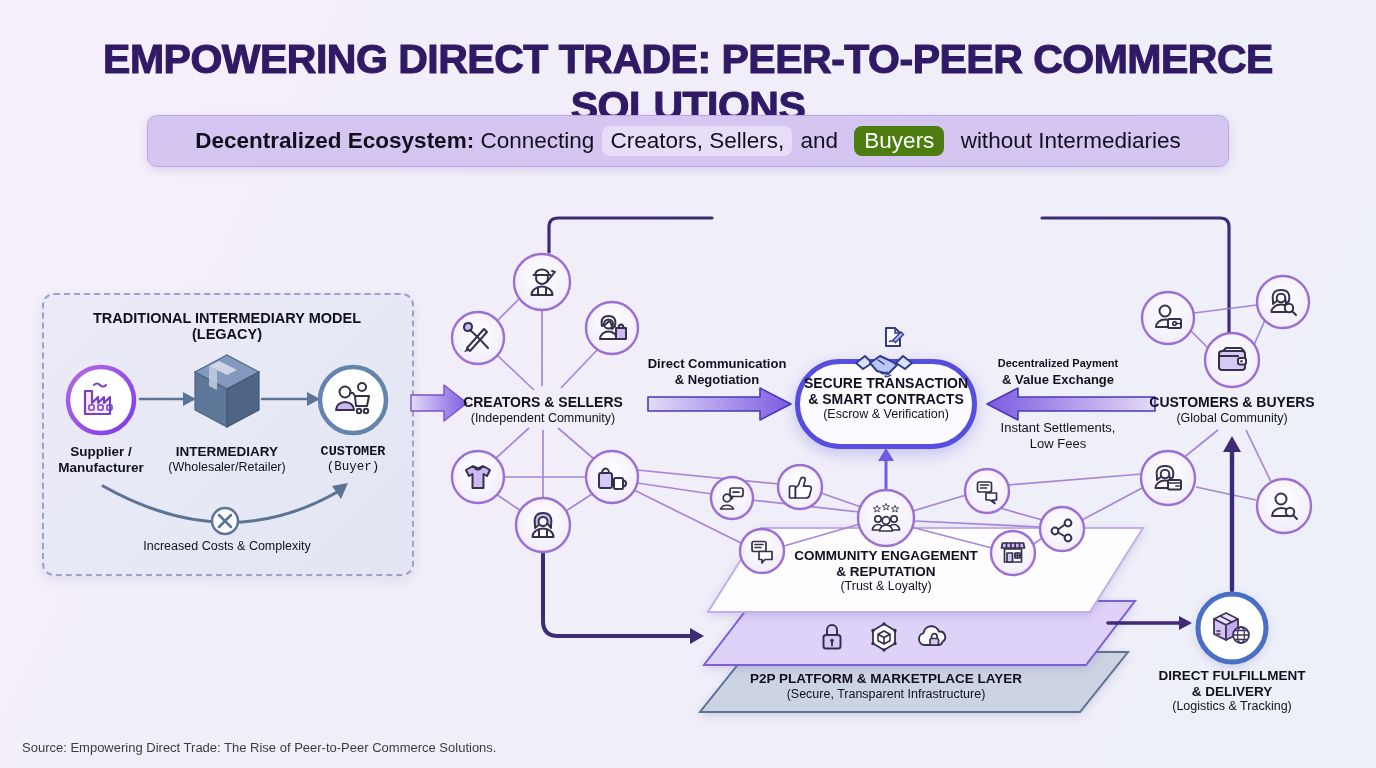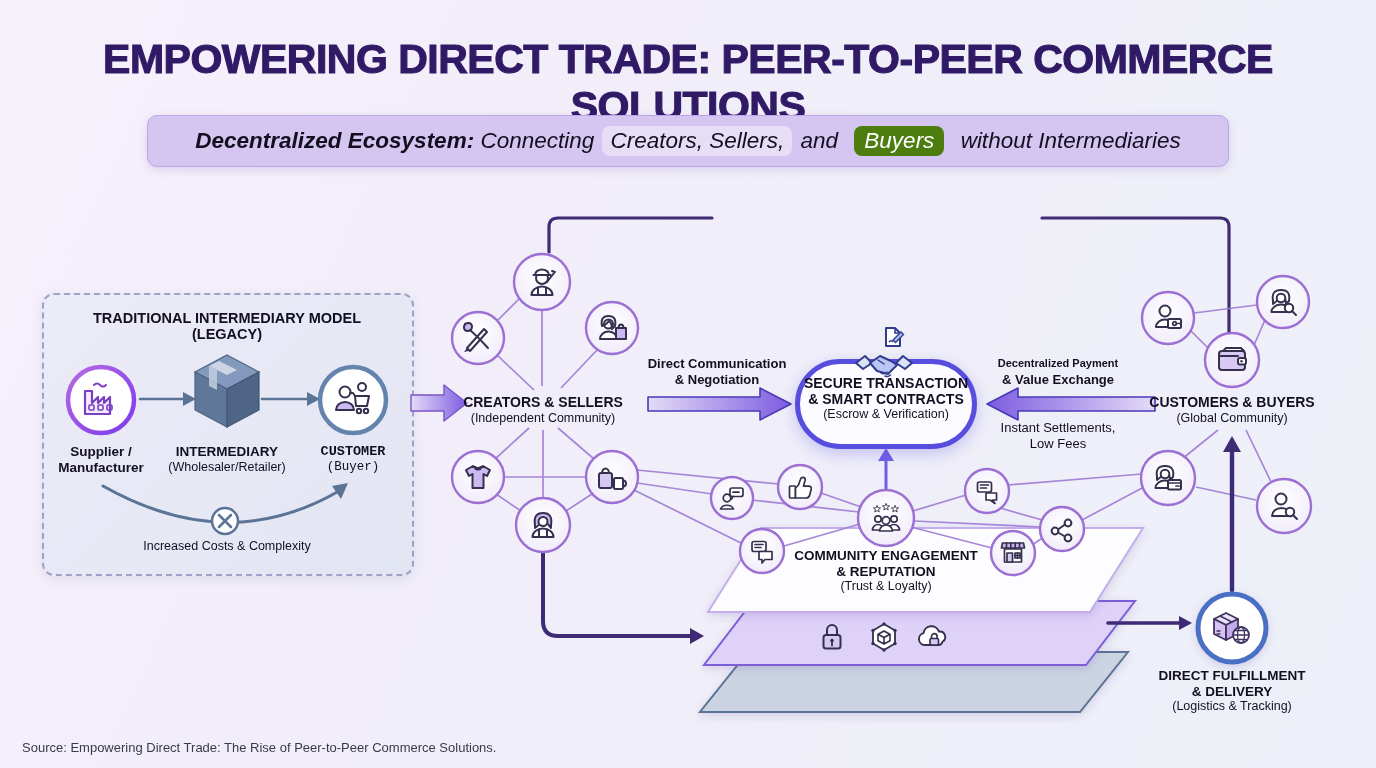--- a/index.html
+++ b/index.html
@@ -5,21 +5,21 @@
   html,body{margin:0;padding:0;}
   .stage{position:relative;width:1376px;height:768px;overflow:hidden;
     background:linear-gradient(115deg,#f6f0fb 0%,#f1eef9 40%,#edf0f8 100%);
     font-family:"Liberation Sans",sans-serif;color:#12101f;}
   .title{position:absolute;left:0;top:36px;width:100%;text-align:center;margin:0;
     font-size:41px;font-weight:bold;letter-spacing:-.5px;color:#301a66;
     -webkit-text-stroke:1.1px #301a66;}
   .banner{position:absolute;left:50%;top:115px;transform:translateX(-50%);
     width:1080px;height:50px;border-radius:10px;background:#d5c5f1;
     border:1px solid #bba7e7;box-shadow:0 3px 10px rgba(100,70,190,.18);
-    display:flex;align-items:center;justify-content:center;font-size:22.5px;white-space:pre;font-style:italic;}
+    display:flex;align-items:center;justify-content:center;font-size:22.5px;white-space:pre;}
   .banner .lead{font-weight:bold;}
   .chipA{background:rgba(255,255,255,.42);border-radius:8px;padding:2px 8px;margin:0 2px;}
   .chipB{background:#4d7c0f;color:#fff;border-radius:8px;padding:2px 10px;margin:0 10px;}
   .legacy-box{position:absolute;left:42px;top:293px;width:368px;height:279px;border-radius:12px;
     border:2px dashed #a49ecb;background:linear-gradient(135deg,#ecebf8 0%,#e2e6f2 100%);
     box-shadow:0 4px 12px rgba(90,90,150,.12);}
   .pill{position:absolute;left:795px;top:359px;width:182px;height:90px;border-radius:48px;
     border:5px solid #574ee0;background:#fcfbff;box-shadow:0 5px 16px rgba(87,78,224,.28);box-sizing:border-box;}
   svg.layer{position:absolute;left:0;top:0;}
   .lb{position:absolute;transform:translateX(-50%);text-align:center;line-height:15.5px;color:#12101f;white-space:nowrap;}
@@ -439,20 +439,24 @@
   </div>
   <div class="lb" style="left:1232px;top:395px;">
     <b style="font-size:14px">CUSTOMERS &amp; BUYERS</b>
     <span class="sub">(Global Community)</span>
   </div>
   <div class="lb" style="left:886px;top:548px;">
     <b>COMMUNITY ENGAGEMENT</b>
     <b>&amp; REPUTATION</b>
     <span class="sub">(Trust &amp; Loyalty)</span>
   </div>
+  <div class="lb" style="left:886px;top:671px;">
+    <b>P2P PLATFORM &amp; MARKETPLACE LAYER</b>
+    <span class="sub">(Secure, Transparent Infrastructure)</span>
+  </div>
   <div class="lb" style="left:1232px;top:668px;">
     <b>DIRECT FULFILLMENT</b>
     <b>&amp; DELIVERY</b>
     <span class="sub">(Logistics &amp; Tracking)</span>
   </div>
 
   <div class="lb src">Source: Empowering Direct Trade: The Rise of Peer-to-Peer Commerce Solutions.</div>
 </div>
 
 </body></html>

